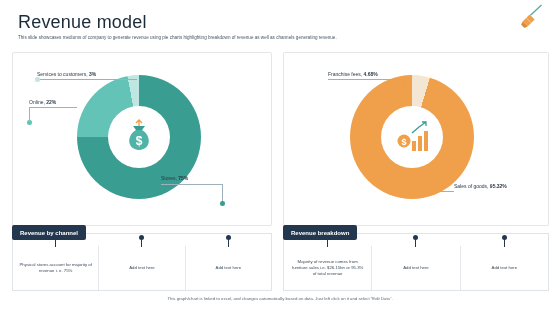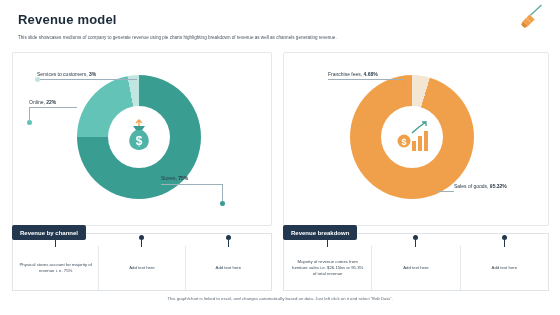--- a/index.html
+++ b/index.html
@@ -18,22 +18,22 @@
     position: absolute;
     left: 0; top: 0;
     width: 560px; height: 315px;
     background: #ffffff;
   }
   
   .title {
     position: absolute;
     left: 18px;
     top: 12px;
-    font-size: 13px;
-    font-weight: bold;
+    font-size: 18px;
+    font-weight: normal;
     color: #1c2b3a;
     letter-spacing: 0.2px;
   }
   .subtitle {
     position: absolute;
     left: 18px;
     top: 35px;
     width: 500px;
     font-size: 4.6px;
     color: #4a5664;

